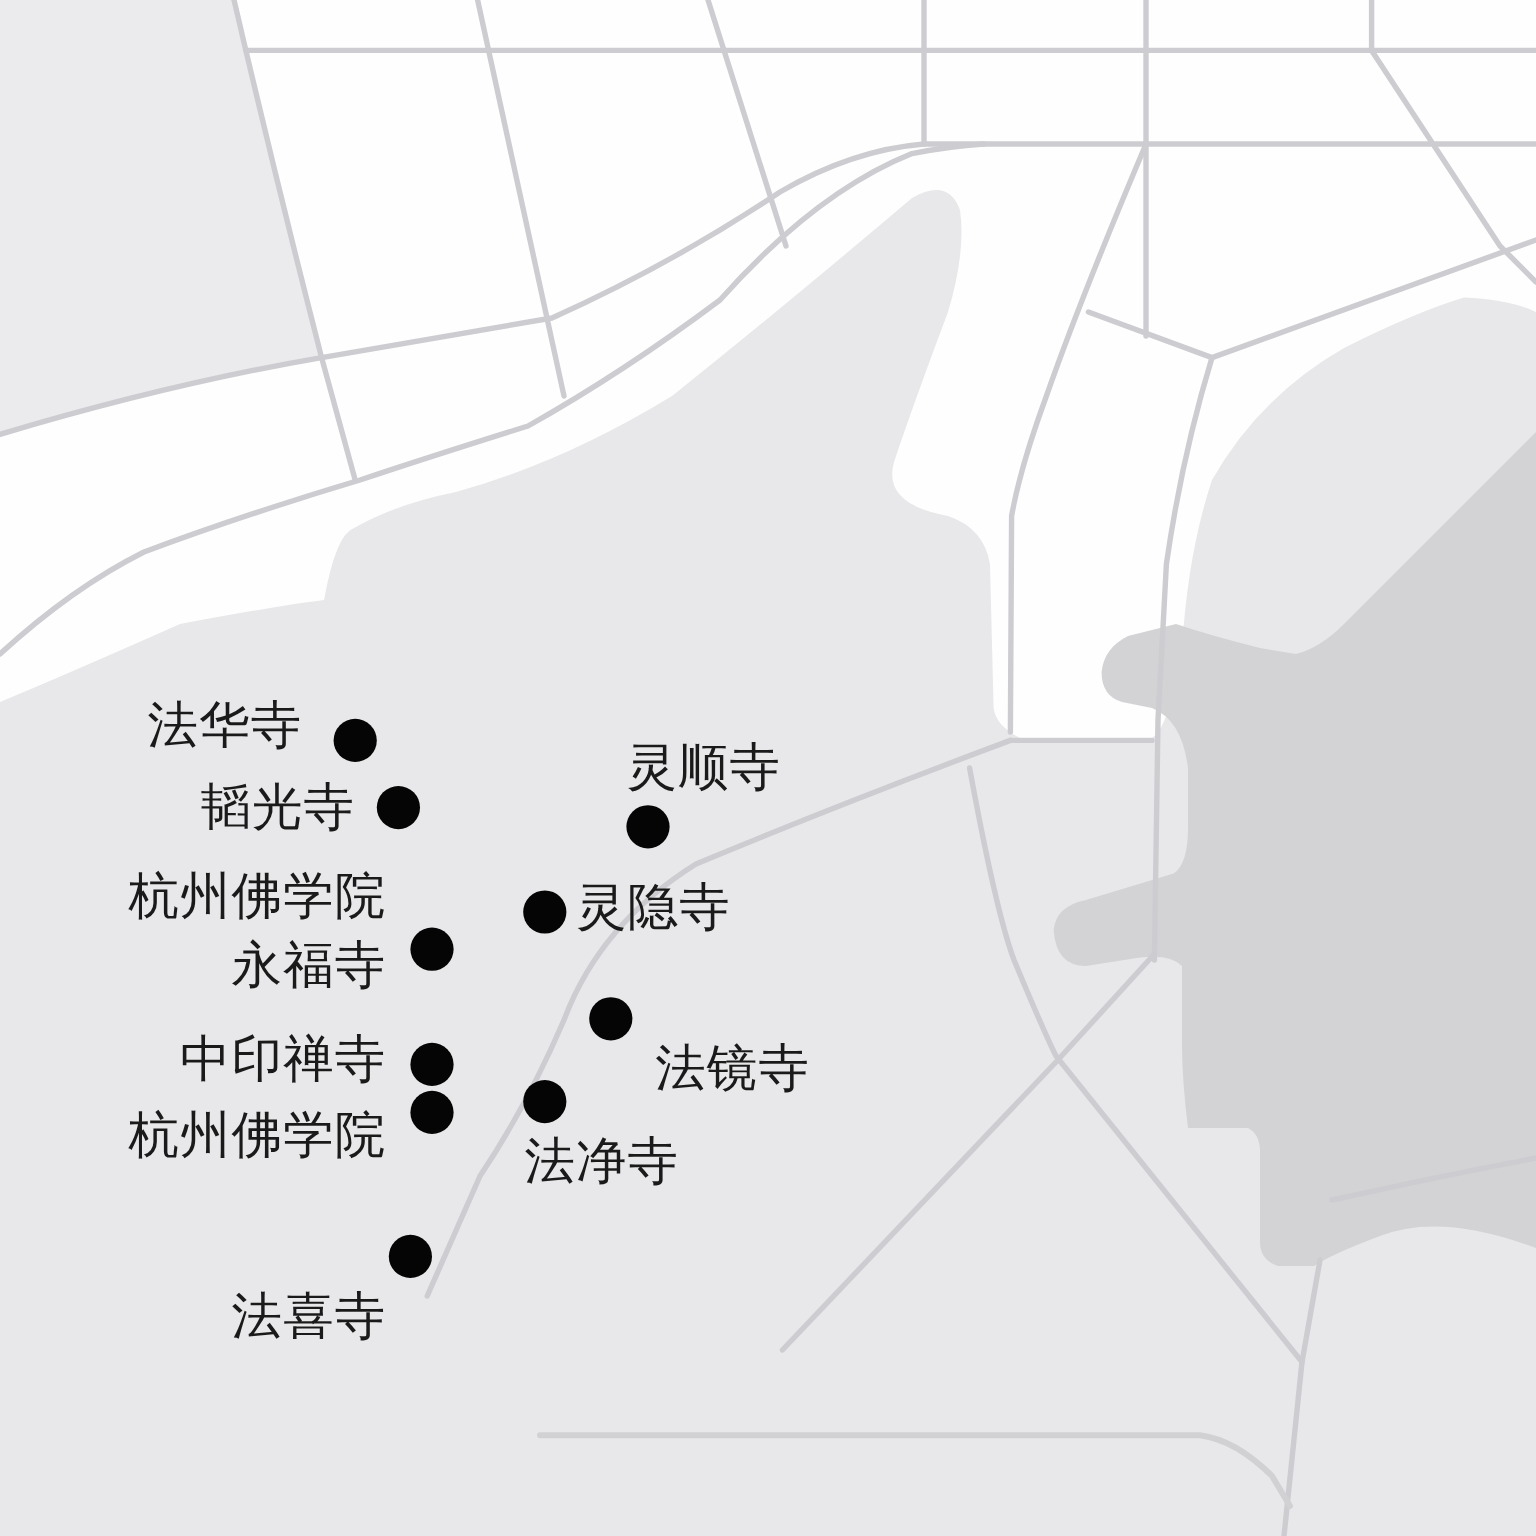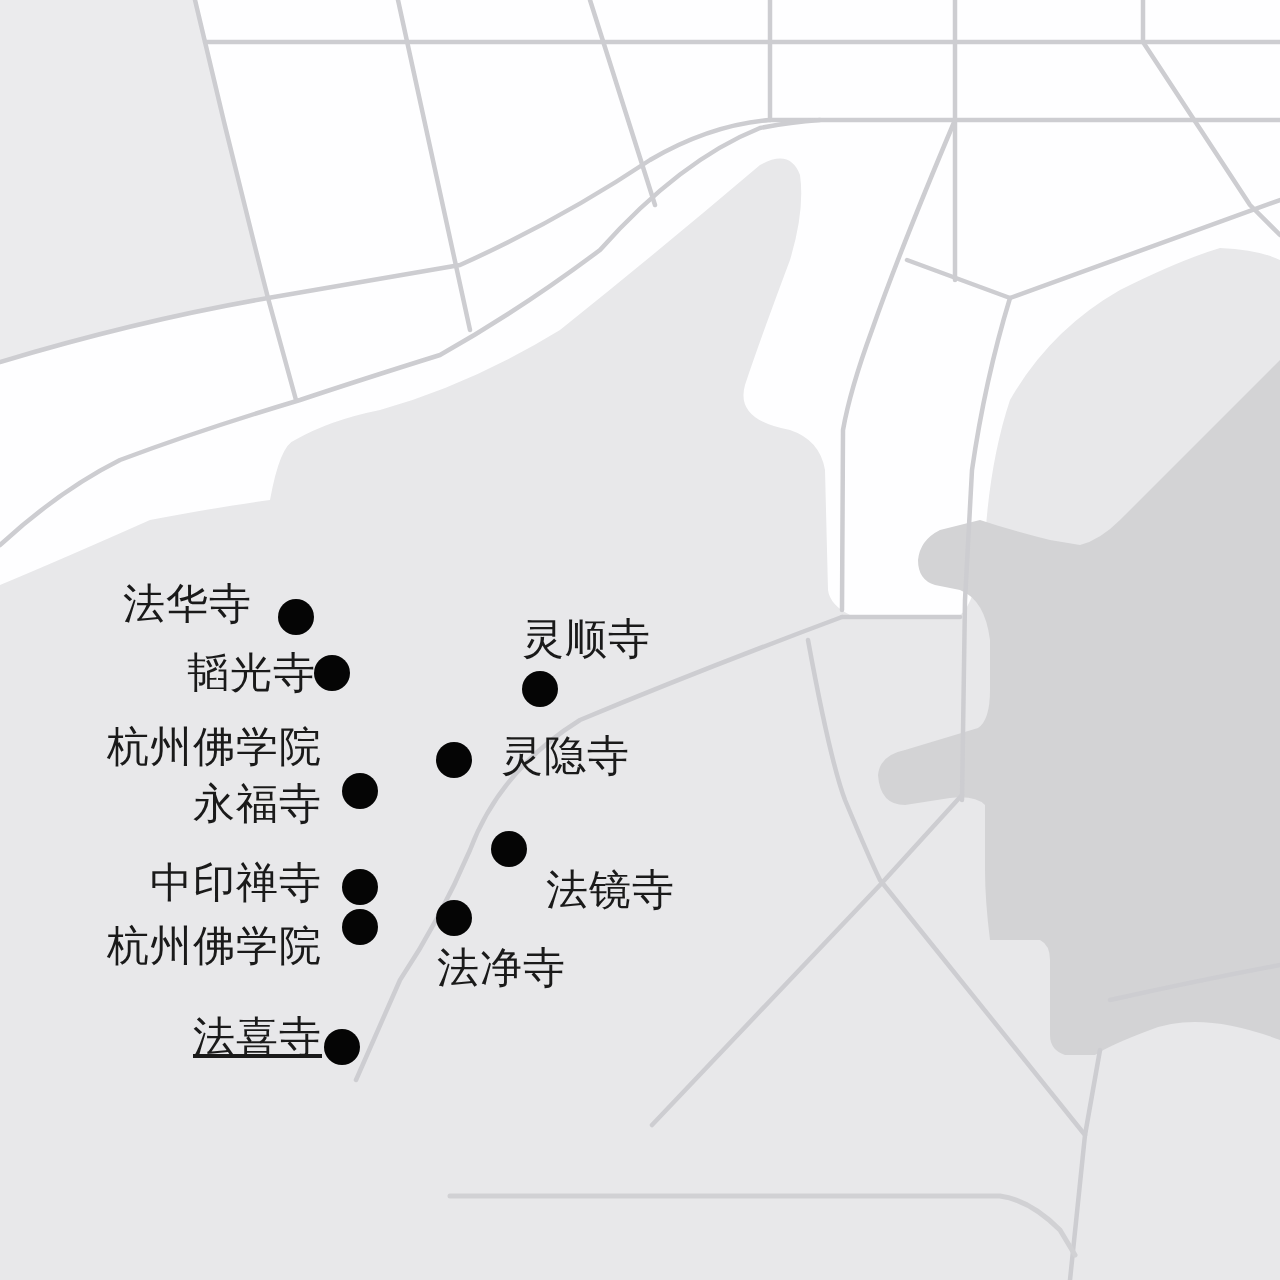--- a/index.html
+++ b/index.html
@@ -75,23 +75,23 @@
   <div class="poi-dot" style="left:360px;top:791px;"></div>
   <div class="poi-dot" style="left:360px;top:887px;"></div>
   <div class="poi-dot" style="left:360px;top:927px;"></div>
   <div class="poi-dot" style="left:342px;top:1047px;"></div>
   <div class="poi-dot" style="left:540px;top:689px;"></div>
   <div class="poi-dot" style="left:454px;top:760px;"></div>
   <div class="poi-dot" style="left:509px;top:849px;"></div>
   <div class="poi-dot" style="left:454px;top:918px;"></div>
 
   <div class="poi-label right-align" style="left:252px;top:583px;">法华寺</div>
-  <div class="poi-label right-align" style="left:316px;top:652px;">韬光寺</div>
+  <div class="poi-label right-align" style="left:296px;top:652px;">韬光寺</div>
   <div class="poi-label right-align" style="left:322px;top:726px;">杭州佛学院</div>
   <div class="poi-label right-align" style="left:322px;top:783px;">永福寺</div>
   <div class="poi-label right-align" style="left:322px;top:862px;">中印禅寺</div>
   <div class="poi-label right-align" style="left:322px;top:925px;">杭州佛学院</div>
-  <div class="poi-label right-align" style="left:322px;top:1016px;text-decoration:underline;">法喜寺</div>
+  <div class="poi-label right-align" style="left:322px;top:1076px;">法喜寺</div>
   <div class="poi-label" style="left:522px;top:618px;text-align:center;">灵顺寺</div>
-  <div class="poi-label" style="left:501px;top:735px;">灵隐寺</div>
+  <div class="poi-label" style="left:480px;top:735px;">灵隐寺</div>
   <div class="poi-label" style="left:546px;top:830px;margin-top:39px;">法镜寺</div>
   <div class="poi-label" style="left:437px;top:947px;text-align:center;">法净寺</div>
 </div>
 
 </body></html>

